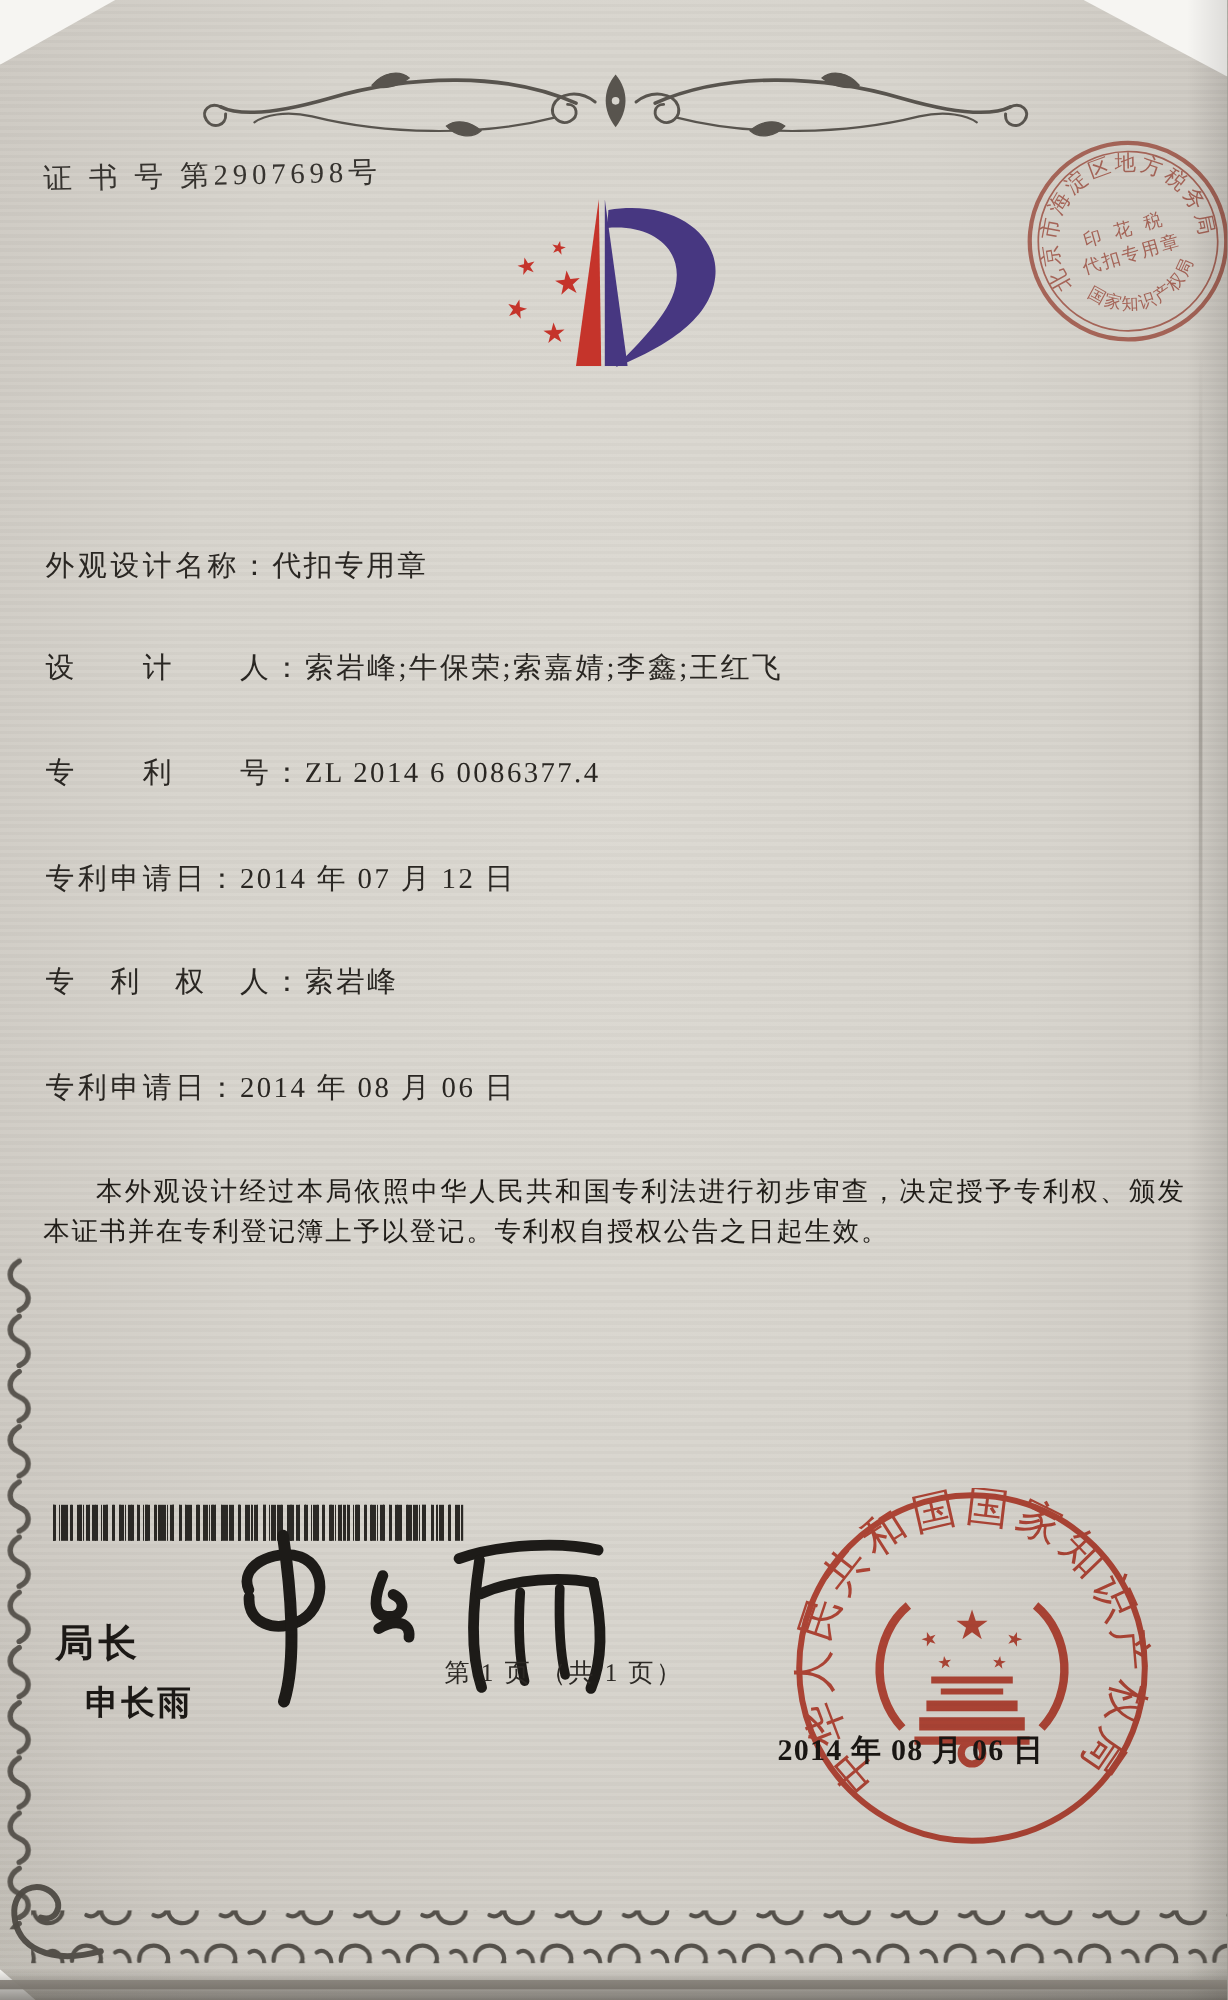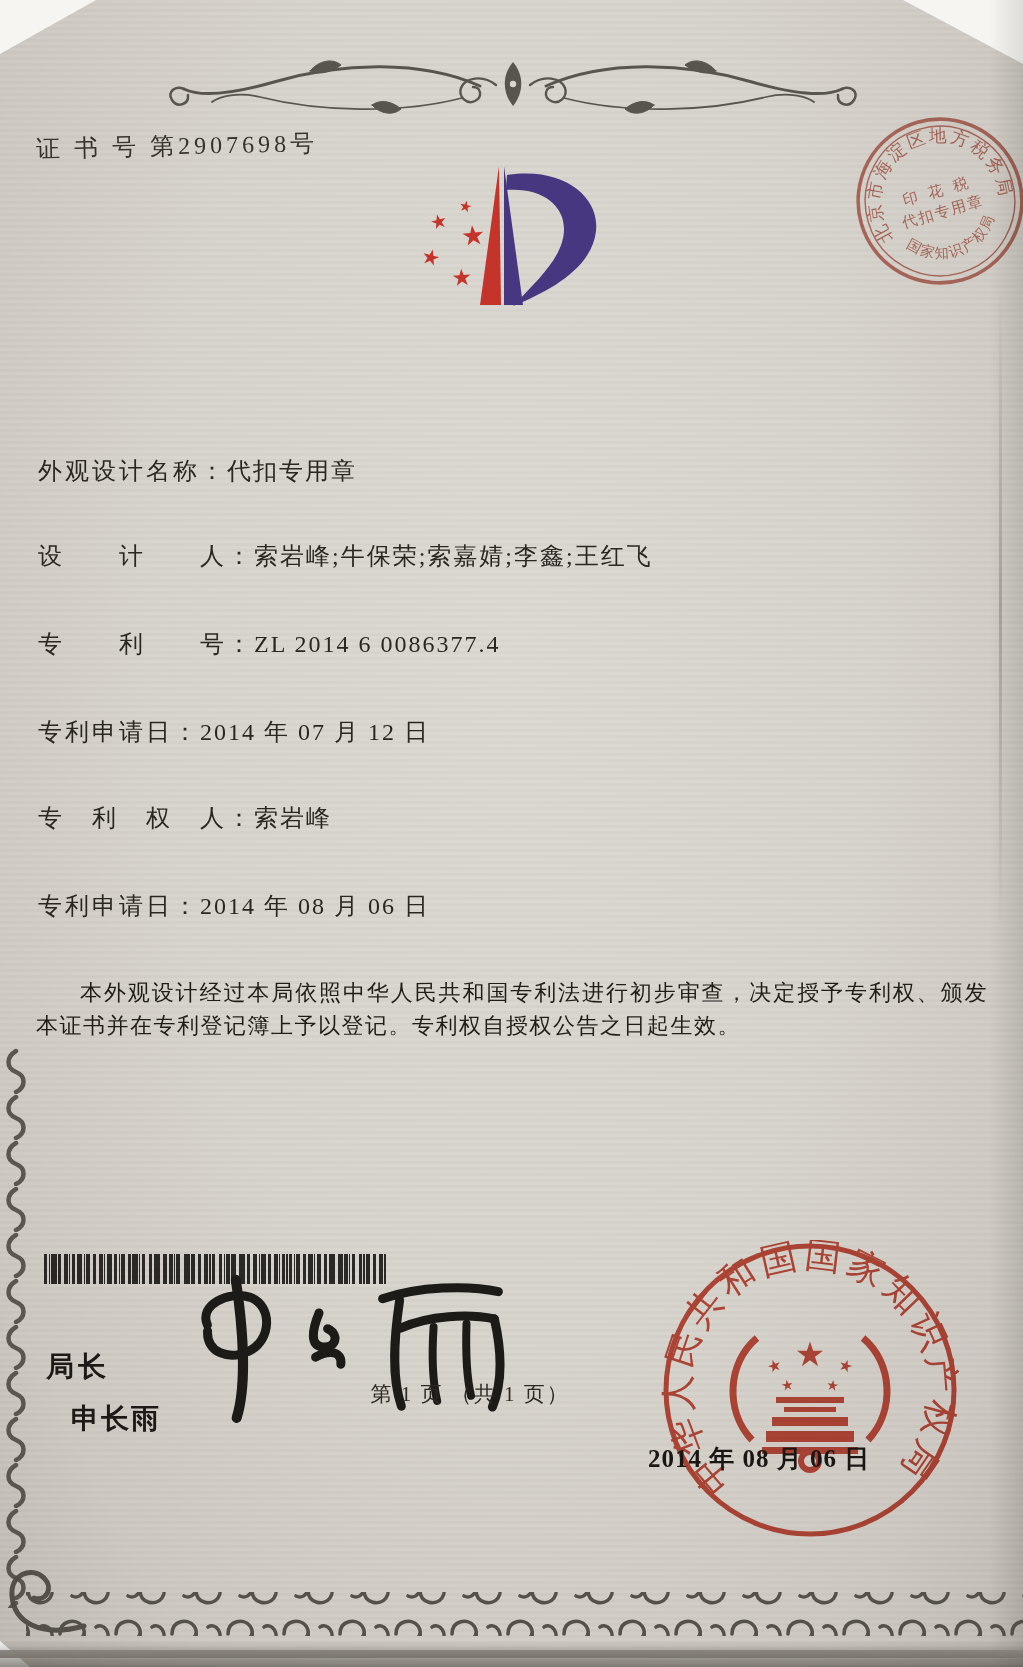--- a/index.html
+++ b/index.html
@@ -32,21 +32,21 @@
   .f0{top:455px;} .f1{top:540px;} .f2{top:628px;} .f3{top:716px;} .f4{top:802px;} .f5{top:890px;}
 
   .paras{position:absolute;left:36px;top:976px;width:952px;color:#201d19;}
   .paras p{margin:0;text-indent:2em;font-size:22px;line-height:33px;letter-spacing:1.5px;text-align:justify;}
 
   .barcode{position:absolute;left:44px;top:1254px;width:342px;height:30px;opacity:.88;
     background:
       repeating-linear-gradient(90deg,#14120f 0 3px,transparent 3px 7px),
       repeating-linear-gradient(90deg,#14120f 0 2px,transparent 2px 11px),
       repeating-linear-gradient(90deg,#14120f 0 1px,transparent 1px 5px);}
-  .comm-title{position:absolute;left:46px;top:1348px;font-size:28px;font-weight:700;color:#1c1916;letter-spacing:4px;}
+  .comm-title{position:absolute;left:46px;top:1348px;font-size:32px;font-weight:700;color:#1c1916;letter-spacing:4px;}
   .comm-name{position:absolute;left:46px;top:1400px;font-size:28px;font-weight:700;color:#1c1916;letter-spacing:2px;margin-left:25px;}
   .sig{position:absolute;left:168px;top:1258px;transform:rotate(-2deg);}
   .seal-svg{position:absolute;left:660px;top:1240px;mix-blend-mode:multiply;opacity:.88;}
   .seal-date{position:absolute;left:648px;top:1442px;font-size:25px;font-weight:700;
     color:#191613;letter-spacing:1px;white-space:nowrap;z-index:5;}
   .footer{position:absolute;left:170px;top:1380px;width:600px;text-align:center;
     font-size:21px;color:#2c2925;letter-spacing:2px;}
 
   .stamp-svg{position:absolute;left:851px;top:112px;transform:rotate(-16deg);
     mix-blend-mode:multiply;opacity:.74;}

